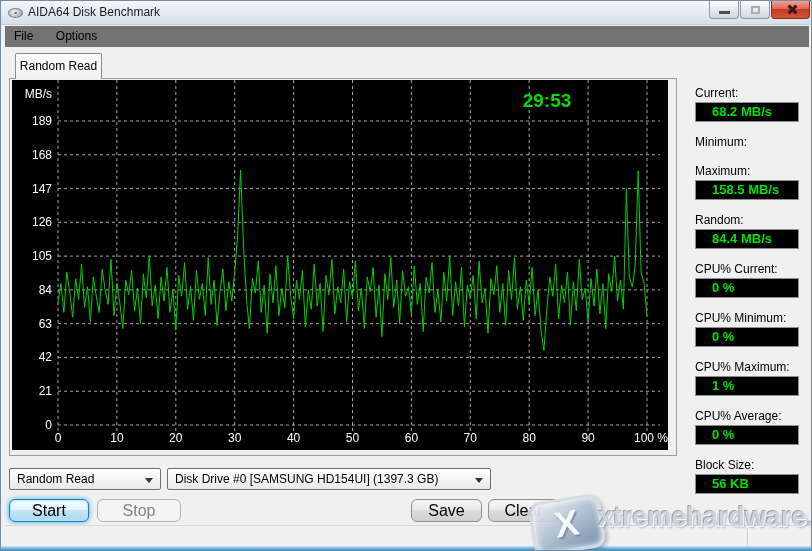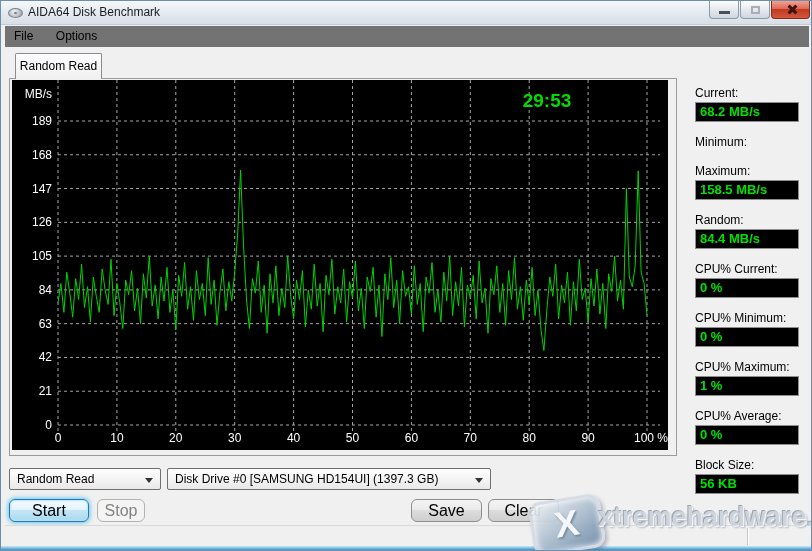--- a/index.html
+++ b/index.html
@@ -40,38 +40,38 @@
        font-size:12px;color:#000;text-align:center;padding-top:5px;}
   .tabpage{position:absolute;left:8px;top:77px;width:668px;height:378px;
        background:#f0f0f0;border:1px solid #9b9b9b;}
   #chart-svg{position:absolute;left:2px;top:1px;background:#000;display:block;}
   
   .stats{position:absolute;left:694px;top:73px;width:104px;margin-top:12px;}
   .stat{margin-bottom:13px;}
   .stat.gap{margin-top:5px;}
   .stat-label{font-size:12px;color:#000;height:16px;}
   .stat-value{width:104px;height:20px;background:#000;border:1px solid #8e8e8e;
-      color:#00e000;font-weight:bold;font-size:13px;line-height:18px;padding-left:4px;}
+      color:#00e000;font-weight:bold;font-size:13px;line-height:18px;padding-left:16px;}
   
   .combo{position:absolute;height:22px;background:linear-gradient(#ffffff,#f2f2f2 60%,#e8e8e8);
       border:1px solid #707070;border-radius:2px;font-size:12px;color:#000;
       line-height:20px;padding-left:7px;}
   .combo .arrow{position:absolute;right:7px;top:9px;width:0;height:0;
       border-left:4px solid transparent;border-right:4px solid transparent;
       border-top:5px solid #333;}
   .combo.bench{left:8px;top:467px;width:152px;}
   .combo.drive{left:166px;top:467px;width:324px;}
   
   .btn{position:absolute;height:23px;font-size:16px;color:#000;text-align:center;
       line-height:21px;border-radius:6px;border:1px solid #8e8f8f;
       background:linear-gradient(#f4f4f4,#ebebeb 45%,#dcdcdc 50%,#cfcfcf);}
   .btn.start{left:8px;top:498px;width:80px;border:1px solid #2a76a8;
       background:linear-gradient(#f4fbff,#e5f4fd 45%,#c4e5f6 50%,#a8d9f0);
       box-shadow:0 0 4px 1px #5ec8f5, inset 0 0 2px 1px #b9e6fb;}
-  .btn.stop{left:96px;top:498px;width:48px;color:#838383;border-color:#b5b2ad;
+  .btn.stop{left:96px;top:498px;width:84px;color:#838383;border-color:#b5b2ad;
       background:#f4f4f4;box-shadow:none;}
   .btn.save{left:410px;top:498px;width:71px;}
   .btn.clear{left:487px;top:498px;width:71px;}
   
   .statusbar{position:absolute;left:4px;top:524px;width:804px;height:21px;
       background:#f0f0f0;border-top:1px solid #d9d9d9;}
   .statusbar .sep{position:absolute;left:742px;top:2px;width:1px;height:17px;background:#c8c8c8;
       box-shadow:1px 0 0 #fff;}
   .frame-bottom{position:absolute;left:0;bottom:0;width:100%;height:4px;
       background:linear-gradient(#cfe7f5,#62aede 70%,#4a94c6);}

